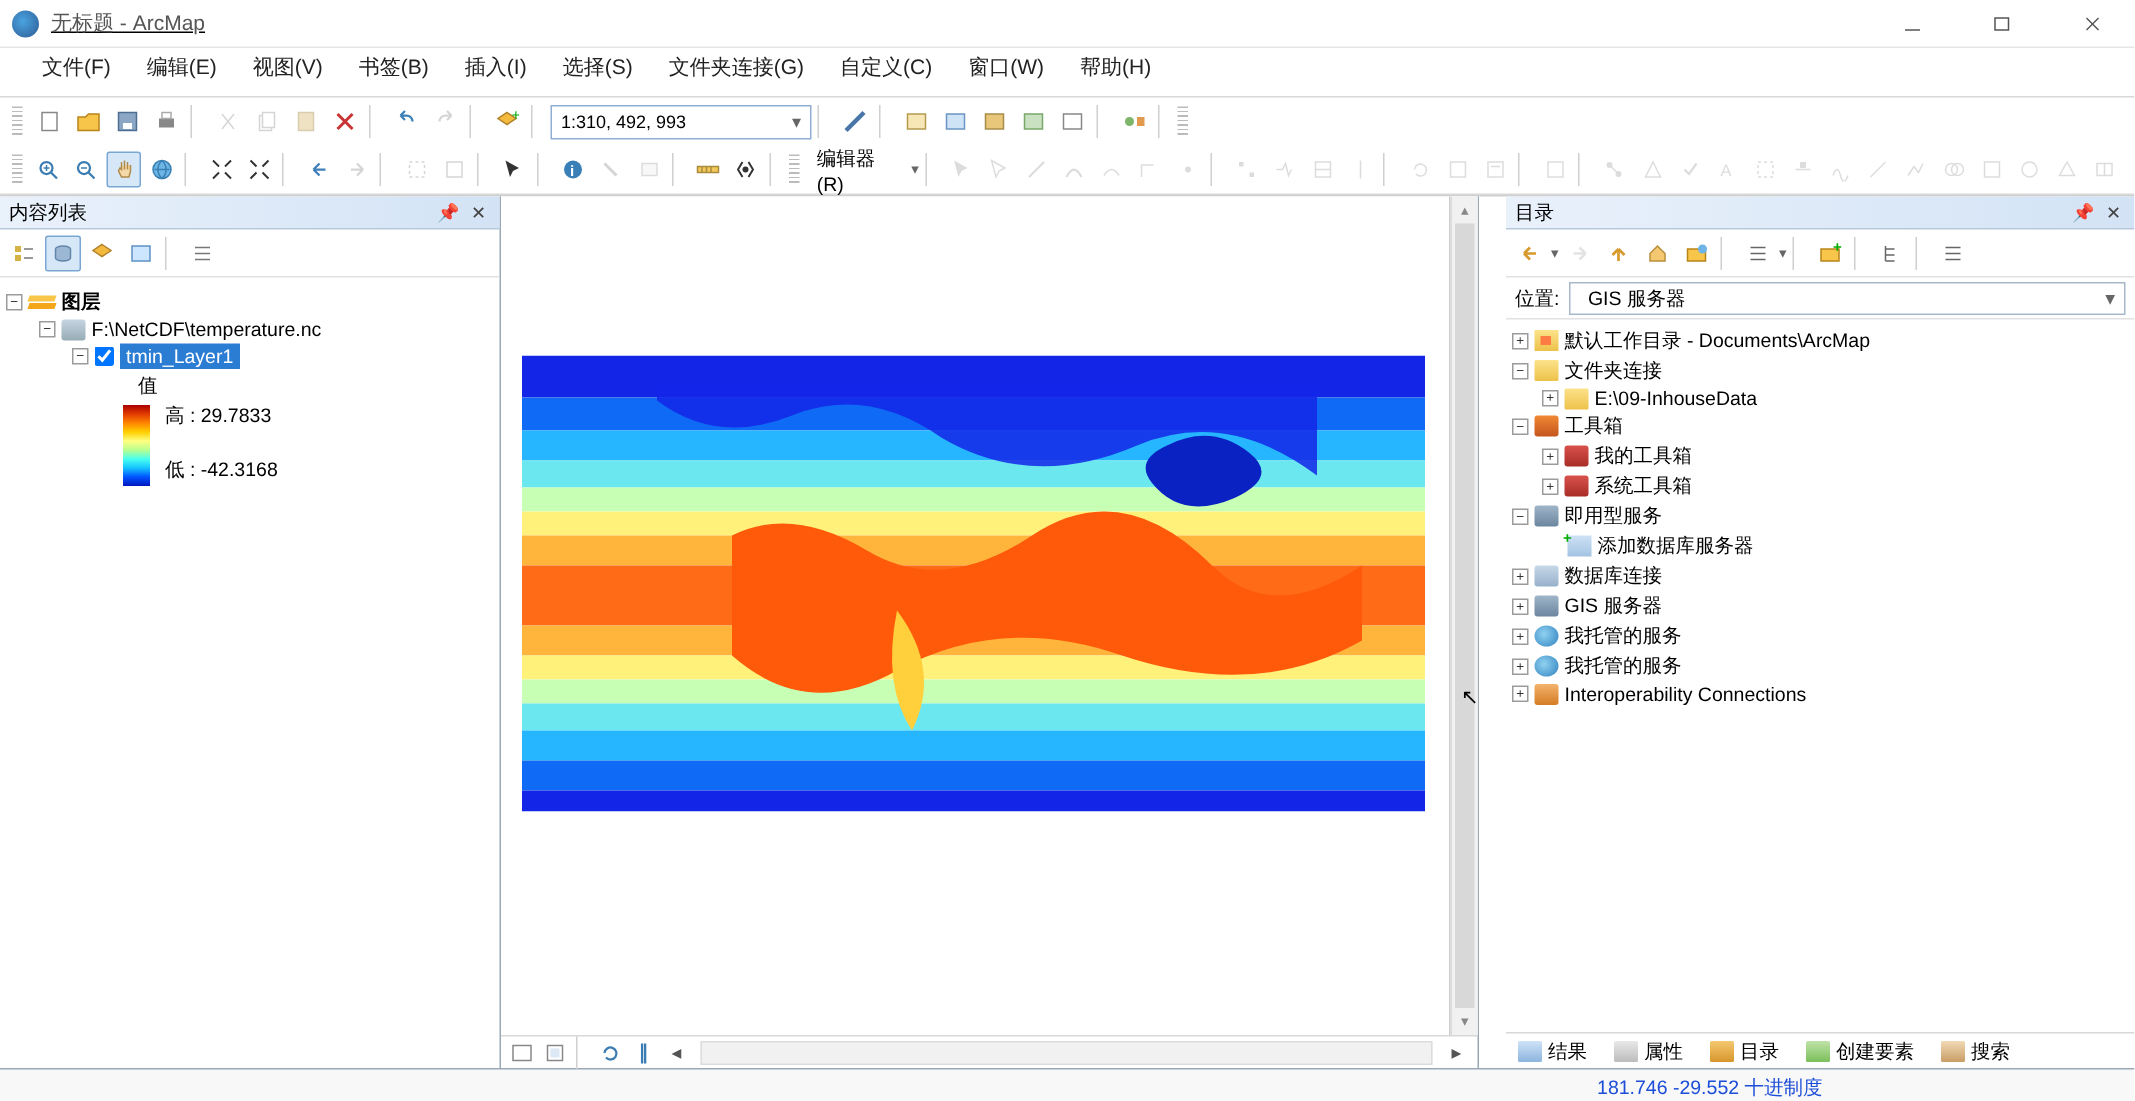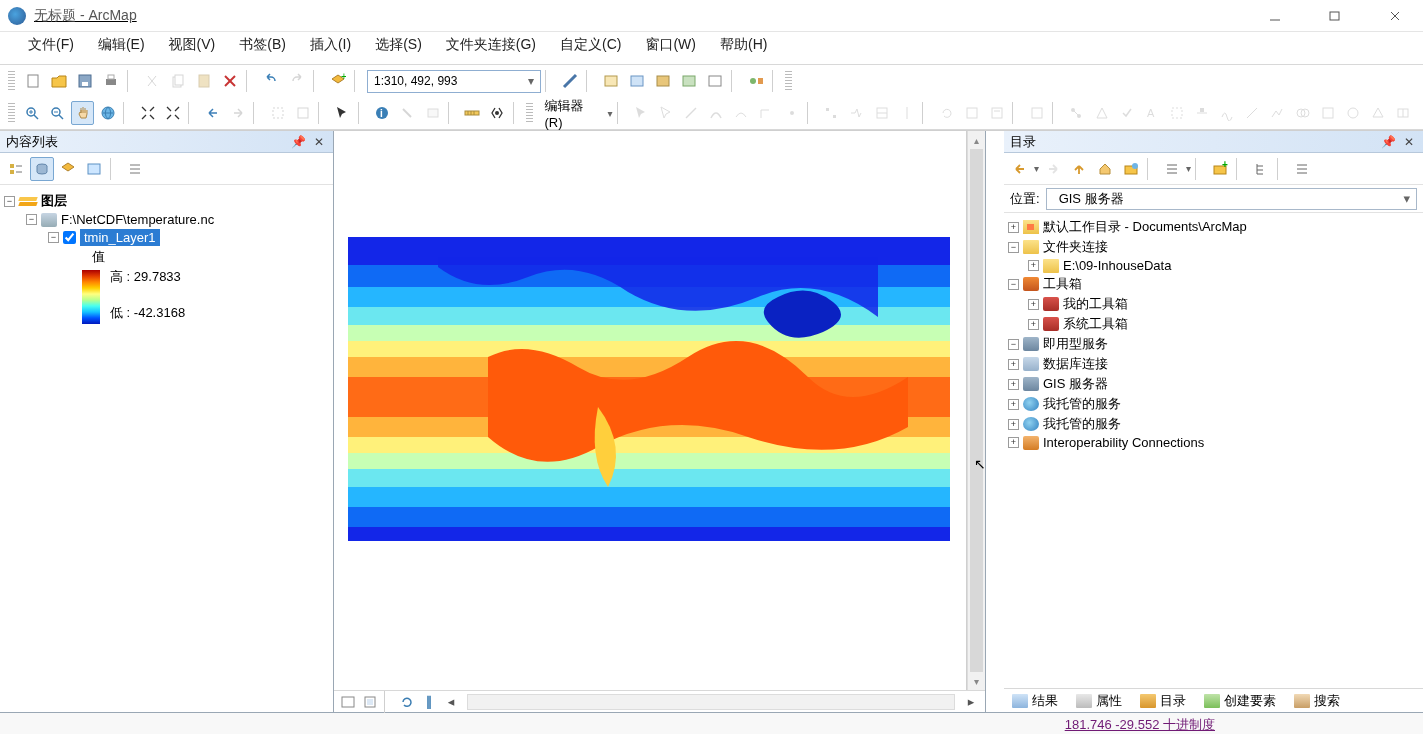--- a/index.html
+++ b/index.html
@@ -93,21 +93,21 @@
 .right-tabs .rtab { display: flex; align-items: center; gap: 4px; font-size: 13px; padding: 2px 4px; cursor: default; }
 .right-tabs .rtab .ticon { width: 16px; height: 14px; display: inline-block; border-radius: 1px; }
 .ticon.results { background: linear-gradient(#cfe3f7, #8cb4dd); }
 .ticon.props { background: linear-gradient(#e8e8e8, #bcbcbc); }
 .ticon.catalog { background: linear-gradient(#f4c870, #d8962c); }
 .ticon.create { background: linear-gradient(#bfe3a8, #7bbf5a); }
 .ticon.search { background: linear-gradient(#f1d9b5, #c89e66); }
 
 
 .statusbar { height: 24px; border-top: 1px solid #9aa7b4; display: flex; align-items: center; padding: 0 8px; font-size: 13px; background: #f8f8f8; }
-.statusbar .coords { margin-left: auto; margin-right: 200px; color: #701a75; text-decoration: underline; }
+.statusbar .coords { margin-left: auto; margin-right: 200px; color: #1d4ed8; }
 
 </style>
 </head>
 <body>
 
 <div class="titlebar">
   <div class="app-icon"></div>
   <div class="title">无标题 - ArcMap</div>
   <div class="winbtns">
     <div class="winbtn">
@@ -766,20 +766,25 @@
         <div class="row" style="padding-left: 20px;">
           <span class="expander">+</span>
           <span class="ficon toolbox-red"></span>
           <span>系统工具箱</span>
         </div>
         <div class="row" style="padding-left: 0px;">
           <span class="expander">−</span>
           <span class="ficon dbserver"></span>
           <span>即用型服务</span>
         </div>
+        <div class="row" style="padding-left: 20px;">
+          <span style="width: 13px; display: inline-block;"></span>
+          <span class="ficon addserver"></span>
+          <span>添加数据库服务器</span>
+        </div>
         <div class="row" style="padding-left: 0px;">
           <span class="expander">+</span>
           <span class="ficon connect"></span>
           <span>数据库连接</span>
         </div>
         <div class="row" style="padding-left: 0px;">
           <span class="expander">+</span>
           <span class="ficon dbserver"></span>
           <span>GIS 服务器</span>
         </div>

